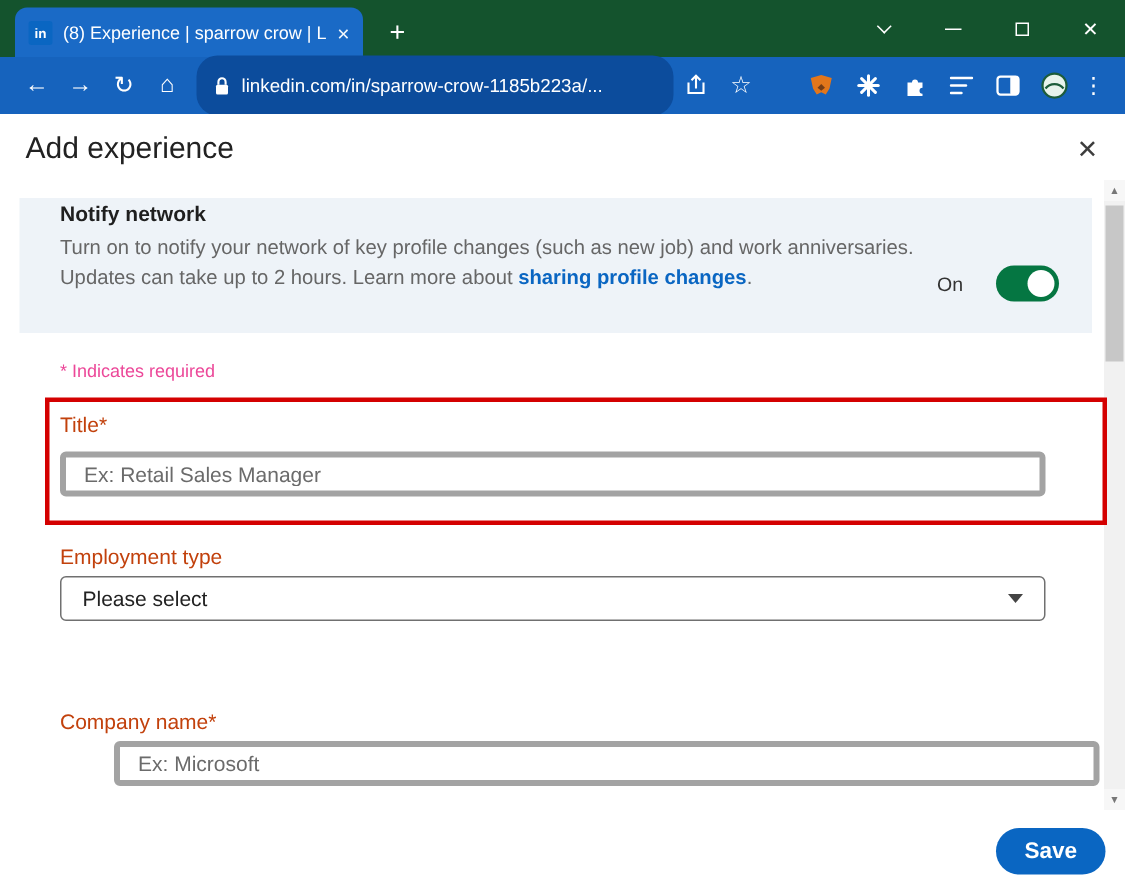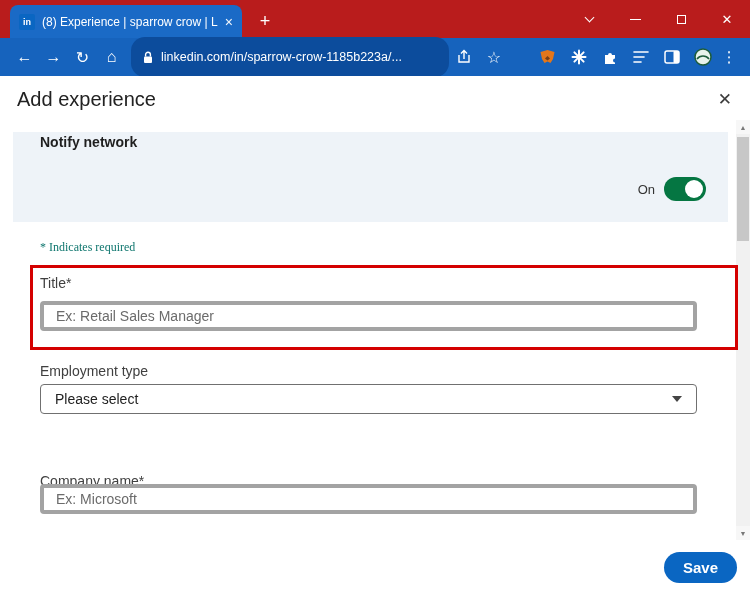--- a/index.html
+++ b/index.html
@@ -1,21 +1,21 @@
 <!DOCTYPE html>
 <html><head>
 <meta charset="utf-8">
 <style>
   * { margin:0; padding:0; box-sizing:border-box; }
   body { font-family:"Liberation Sans", sans-serif; background:#ddd; }
   .screen { position:relative; width:750px; height:596px; background:#fff; overflow:hidden;
             outline:1px solid #8a8a8a; outline-offset:-1px; }
 
   
-  .titlebar { position:absolute; top:0; left:0; right:0; height:38px; background:#b91c1c; }
+  .titlebar { position:absolute; top:0; left:0; right:0; height:38px; background:#14532d; }
   .tab { position:absolute; left:10px; bottom:0; width:232px; height:33px; background:#1a6ac6;
          border-radius:8px 8px 0 0; display:flex; align-items:center; gap:7px; padding:0 9px; color:#fff; }
   .favicon { flex:0 0 auto; width:16px; height:16px; background:#0a66c2; color:#fff; font-size:9px;
              font-weight:bold; display:flex; align-items:center; justify-content:center; border-radius:2px; }
   .tab-title { flex:1; font-size:12px; white-space:nowrap; overflow:hidden; }
   .tab-close { flex:0 0 auto; font-size:14px; line-height:1; opacity:.95; cursor:default; }
   .newtab { position:absolute; left:252px; bottom:4px; width:26px; height:26px; color:#fff; font-size:18px;
             display:flex; align-items:center; justify-content:center; border-radius:50%; }
   .win-controls { position:absolute; right:0; top:0; height:38px; display:flex; }
   .wc { width:46px; height:100%; display:flex; align-items:center; justify-content:center; color:#fff; font-size:13px; }
@@ -41,44 +41,44 @@
   .modal { position:absolute; top:76px; left:0; right:0; bottom:0; background:#fff; }
   .modal-title { position:absolute; left:17px; top:12px; font-size:20px; font-weight:500; color:#222; }
   .modal-close { position:absolute; right:18px; top:13px; font-size:17px; color:#3d3d3d; cursor:default; }
 
   .notify { position:absolute; left:13px; top:56px; width:715px; height:90px; background:#eef3f8;
             display:flex; padding:2px 22px 0 27px; }
   .notify-text { width:572px; }
   .notify-title { font-size:14px; font-weight:700; color:#1f1f1f; margin-bottom:5px; }
   .notify-body { font-size:13.5px; color:#666; line-height:1.5; }
   .link { color:#0a66c2; font-weight:600; text-decoration:none; cursor:pointer; }
-  .notify-toggle { margin-left:auto; display:flex; align-items:center; gap:9px; margin-top:22px; }
+  .notify-toggle { margin-left:auto; display:flex; align-items:center; gap:22px; margin-top:22px; }
   .toggle-label { font-size:13px; color:#333; }
   .toggle { width:42px; height:24px; border-radius:12px; background:#057642; position:relative; cursor:pointer; }
   .toggle-knob { position:absolute; right:3px; top:3px; width:18px; height:18px; border-radius:50%; background:#fff; }
 
-  .required-note { position:absolute; left:40px; top:164px; font-size:12px; color:#0f766e;font-family:Liberation Serif, serif; }
+  .required-note { position:absolute; left:40px; top:164px; font-size:12px; color:#ec4899; }
 
   .annotation { position:absolute; left:30px; top:189px; width:708px; height:85px;
                 border:3px solid #d40000; pointer-events:none; z-index:5; }
 
-  .field-label { position:absolute; left:40px; font-size:14px; color:#404040; }
+  .field-label { position:absolute; left:40px; font-size:14px; color:#c2410c; }
   .text-input { position:absolute; left:40px; width:657px; height:30px; border:4px solid #a3a3a3;
                 border-radius:4px; padding:0 12px; font-size:14px; color:#333; background:#fff;
                 font-family:"Liberation Sans", sans-serif; }
   .text-input::placeholder { color:#6b6b6b; opacity:1; }
   .lbl-title { top:199px; }  .inp-title { top:225px; }
   .lbl-emp { top:287px; }
   .select { position:absolute; left:40px; top:308px; width:657px; height:30px; border:1px solid #707070;
             border-radius:4px; display:flex; align-items:center; padding:12px 14px; font-size:14px; color:#222;
             background:#fff; cursor:default; }
   .caret { margin-left:auto; width:0; height:0; border-left:5px solid transparent;
            border-right:5px solid transparent; border-top:6px solid #444; }
   .help-line { position:absolute; left:40px; top:349px; font-size:16px; color:#202020; }
-  .lbl-co { top:397px; }  .inp-co { top:408px; }
+  .lbl-co { top:397px; }  .inp-co { top:418px;margin-left:36px; }
 
   .save-btn { position:absolute; right:13px; bottom:13px; height:31px; padding:0 19px; background:#0a66c2;
               color:#fff; font-weight:700; font-size:15px; border:none; border-radius:16px;
               font-family:"Liberation Sans", sans-serif; cursor:pointer; }
 
   .scrollbar { position:absolute; right:0; top:44px; width:14px; height:420px; background:#f1f1f1; }
   .sb-arrow { position:absolute; left:0; width:14px; height:14px; display:flex; align-items:center;
               justify-content:center; font-size:7px; color:#777; background:#f7f7f7; }
   .sb-up { top:0; }  .sb-down { bottom:0; }
   .sb-thumb { position:absolute; left:1px; top:17px; width:12px; height:104px; background:#c7c7c7; }
@@ -179,20 +179,21 @@
     </div>
   </nav>
 
   <main class="modal">
     <h1 class="modal-title">Add experience</h1>
     <span class="modal-close">✕</span>
 
     <section class="notify">
       <div class="notify-text">
         <div class="notify-title">Notify network</div>
+        <div class="notify-body"><span>Turn on to notify your network of key profile changes (such as new job) and work anniversaries. Updates can take up to 2 hours. Learn more about </span><a class="link">sharing profile changes</a><span>.</span></div>
       </div>
       <div class="notify-toggle">
         <span class="toggle-label">On</span>
         <span class="toggle">
             <span class="toggle-knob"></span>
           </span>
       </div>
     </section>
 
     <div class="required-note">* Indicates required</div>

